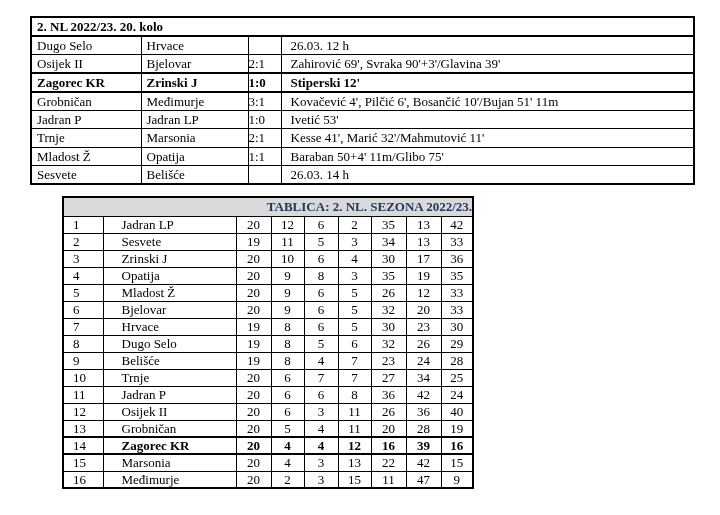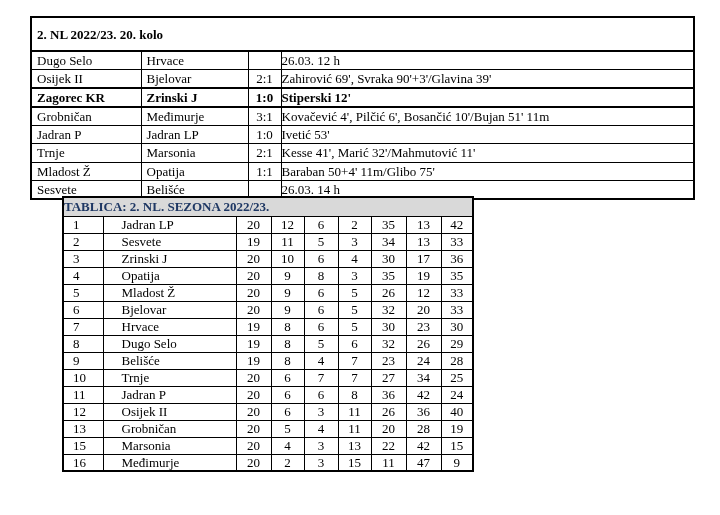--- a/index.html
+++ b/index.html
@@ -21,39 +21,39 @@
     padding: 0;
     line-height: 1;
   }
 
   
   .fixtures {
     position: absolute; left: 30px; top: 16px;
   }
   .fixtures table { width: 663px; border: 2px solid #000; }
   .fixtures .title-row td {
-    height: 34px;
+    height: 19px;
     font-weight: bold;
     padding-left: 5px;
     border-bottom: 2px solid #000;
   }
   .fixtures tbody tr { height: 18.5px; }
   .fixtures .td-home, .fixtures .td-away { padding-left: 5px; }
-  .fixtures .td-score { text-align: center; }
-  .fixtures .td-details { padding-left: 0; }
+  .fixtures .td-score { }
+  .fixtures .td-details { padding-left: 9px; }
   .fixtures tr.hl td { font-weight: bold; border-top: 2px solid #000; border-bottom: 2px solid #000; }
 
   
   .standings {
     position: absolute; left: 62px; top: 196px;
   }
   .standings table { width: 410px; border: 2px solid #000; }
   .standings .title-row td {
     height: 19px;
-    text-align: left;
+    text-align: right;
     font-weight: bold;
     margin-top: 38px;
   }
   .standings tbody tr { height: 17px; }
   .standings .td-rank { padding-left: 9px; }
   .standings .td-team { padding-left: 18px; }
   .standings .td-num { text-align: center; }
   .standings tr.hl td { font-weight: bold; border-top: 2px solid #000; border-bottom: 2px solid #000; }
   .standings tr.hl td.td-rank { font-weight: normal; }
 </style>
@@ -281,20 +281,31 @@
           <td class="td-rank">13</td>
           <td class="td-team">Grobničan</td>
           <td class="td-num">20</td>
           <td class="td-num">5</td>
           <td class="td-num">4</td>
           <td class="td-num">11</td>
           <td class="td-num">20</td>
           <td class="td-num">28</td>
           <td class="td-num">19</td>
         </tr>
+        <tr class="hl">
+          <td class="td-rank">14</td>
+          <td class="td-team">Zagorec KR</td>
+          <td class="td-num">20</td>
+          <td class="td-num">4</td>
+          <td class="td-num">4</td>
+          <td class="td-num">12</td>
+          <td class="td-num">16</td>
+          <td class="td-num">39</td>
+          <td class="td-num">16</td>
+        </tr>
         <tr>
           <td class="td-rank">15</td>
           <td class="td-team">Marsonia</td>
           <td class="td-num">20</td>
           <td class="td-num">4</td>
           <td class="td-num">3</td>
           <td class="td-num">13</td>
           <td class="td-num">22</td>
           <td class="td-num">42</td>
           <td class="td-num">15</td>

